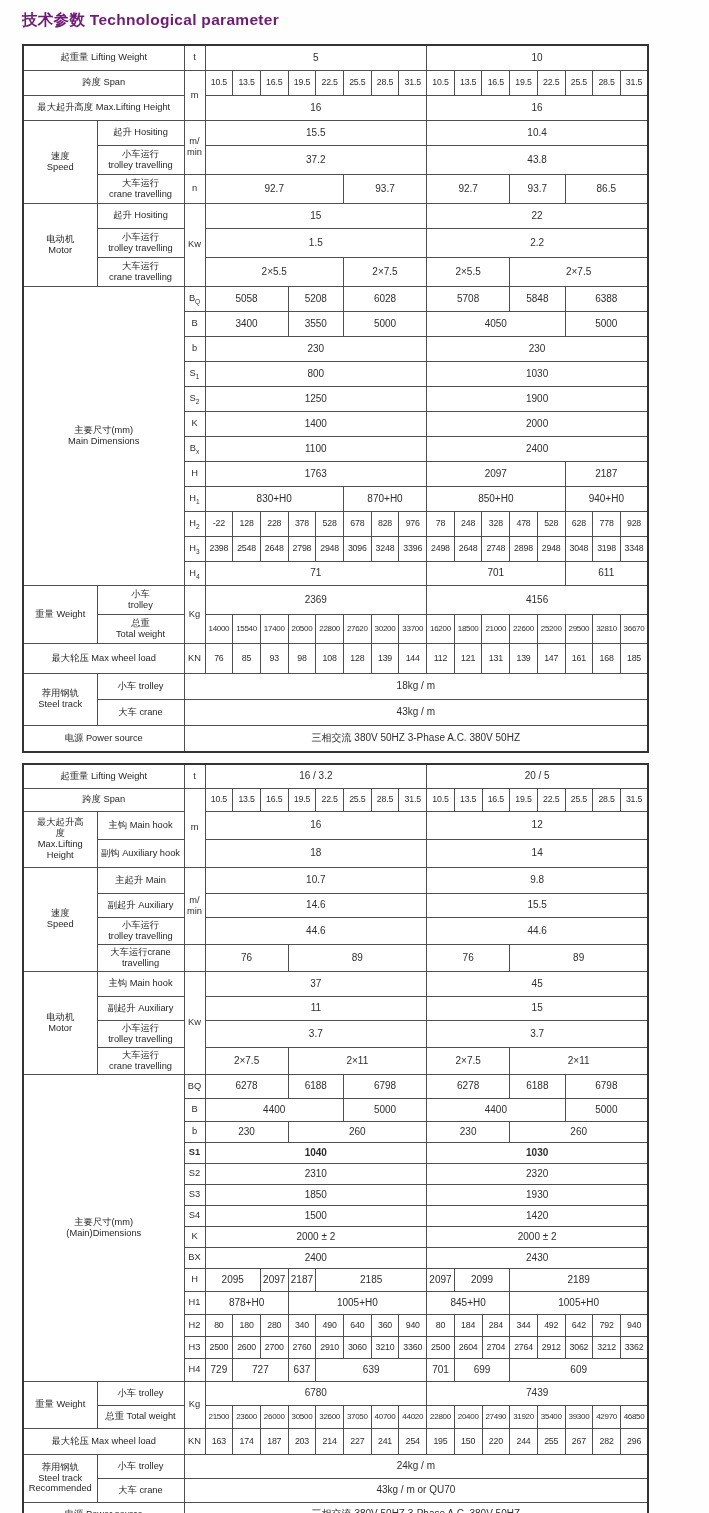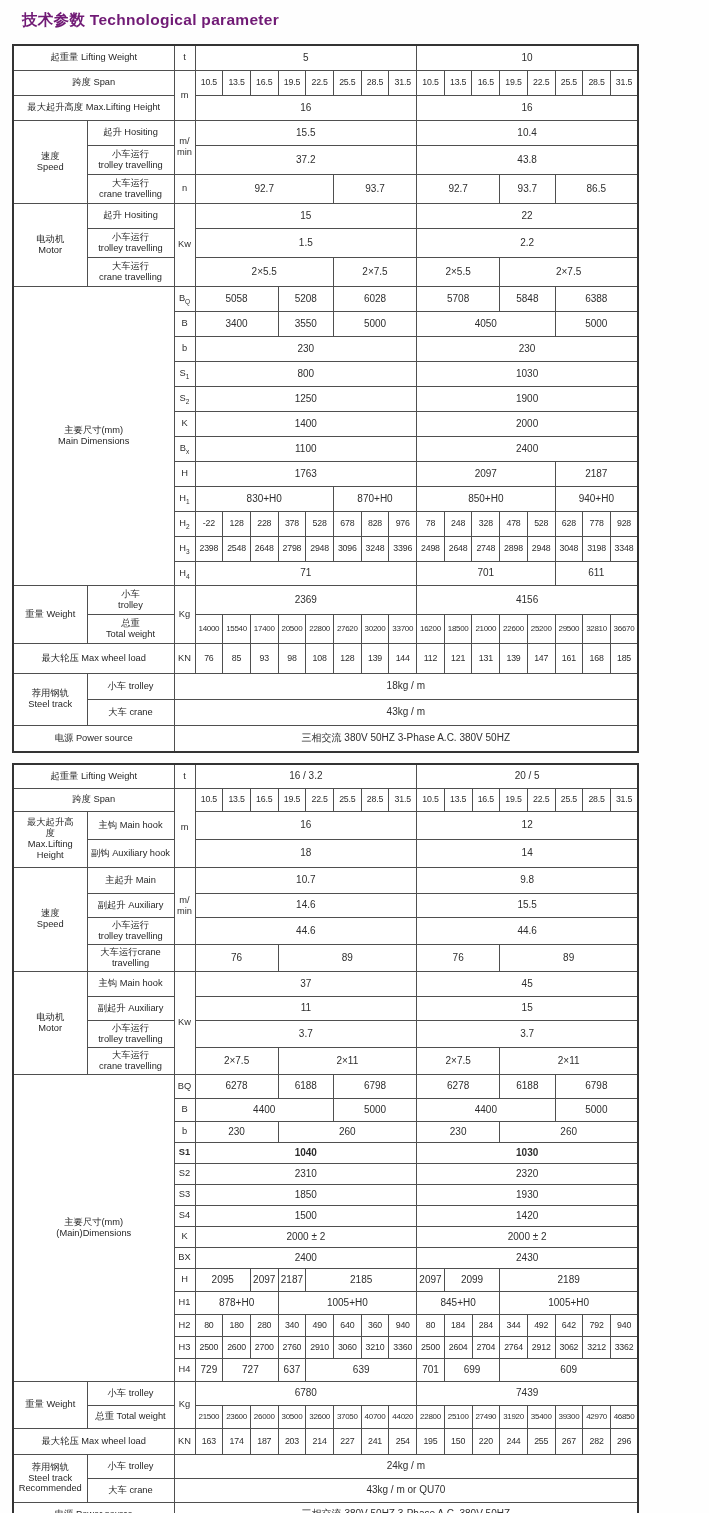--- a/index.html
+++ b/index.html
@@ -1,19 +1,19 @@
 <!DOCTYPE html>
 <html><head>
 <meta charset="utf-8">
 <style>
   html,body{margin:0;padding:0;background:#ffffff;}
   body{width:709px;height:1513px;font-family:"Liberation Sans",sans-serif;color:#2b2b2b;-webkit-font-smoothing:antialiased;}
   .page{position:relative;width:709px;height:1513px;background:#fefefe;overflow:hidden;}
   .title{font-size:15.5px;font-weight:bold;color:#701a75;padding:10px 0 0 22px;letter-spacing:.3px;height:26px;}
-  table.spec{border-collapse:collapse;table-layout:fixed;margin:8px 0 0 12px;width:627px;border:2px solid #333;background:#fff;}
+  table.spec{border-collapse:collapse;table-layout:fixed;margin:8px 0 0 22px;width:627px;border:2px solid #333;background:#fff;}
   table.spec + table.spec{margin-top:10px;}
   td{border:1px solid #4f4f4f;text-align:center;vertical-align:middle;font-size:10px;line-height:1.18;padding:1px 0;overflow:hidden;color:#2e2e2e;}
   td.g,td.l{font-size:9.3px;color:#272727;}
   td.u{font-size:9.3px;}
   td.v{font-size:10px;}
   tr.d9 td.v{font-size:8.8px;letter-spacing:-.2px;}
   tr.d8 td.v{font-size:8px;letter-spacing:-.3px;}
   sub{font-size:6.5px;line-height:0;}
   col.cg{width:74px;} col.cs{width:87px;} col.cu{width:21px;} col.cd{width:27.7px;}
 </style>
@@ -516,21 +516,21 @@
           <td class="l">总重 Total weight</td>
           <td class="v">21500</td>
           <td class="v">23600</td>
           <td class="v">26000</td>
           <td class="v">30500</td>
           <td class="v">32600</td>
           <td class="v">37050</td>
           <td class="v">40700</td>
           <td class="v">44020</td>
           <td class="v">22800</td>
-          <td class="v">25100</td>
+          <td class="v">20400</td>
           <td class="v">27490</td>
           <td class="v">31920</td>
           <td class="v">35400</td>
           <td class="v">39300</td>
           <td class="v">42970</td>
           <td class="v">46850</td>
         </tr>
         <tr class="d9" style="height: 26px;">
           <td colspan="2" class="l">最大轮压 Max wheel load</td>
           <td class="u">KN</td>

